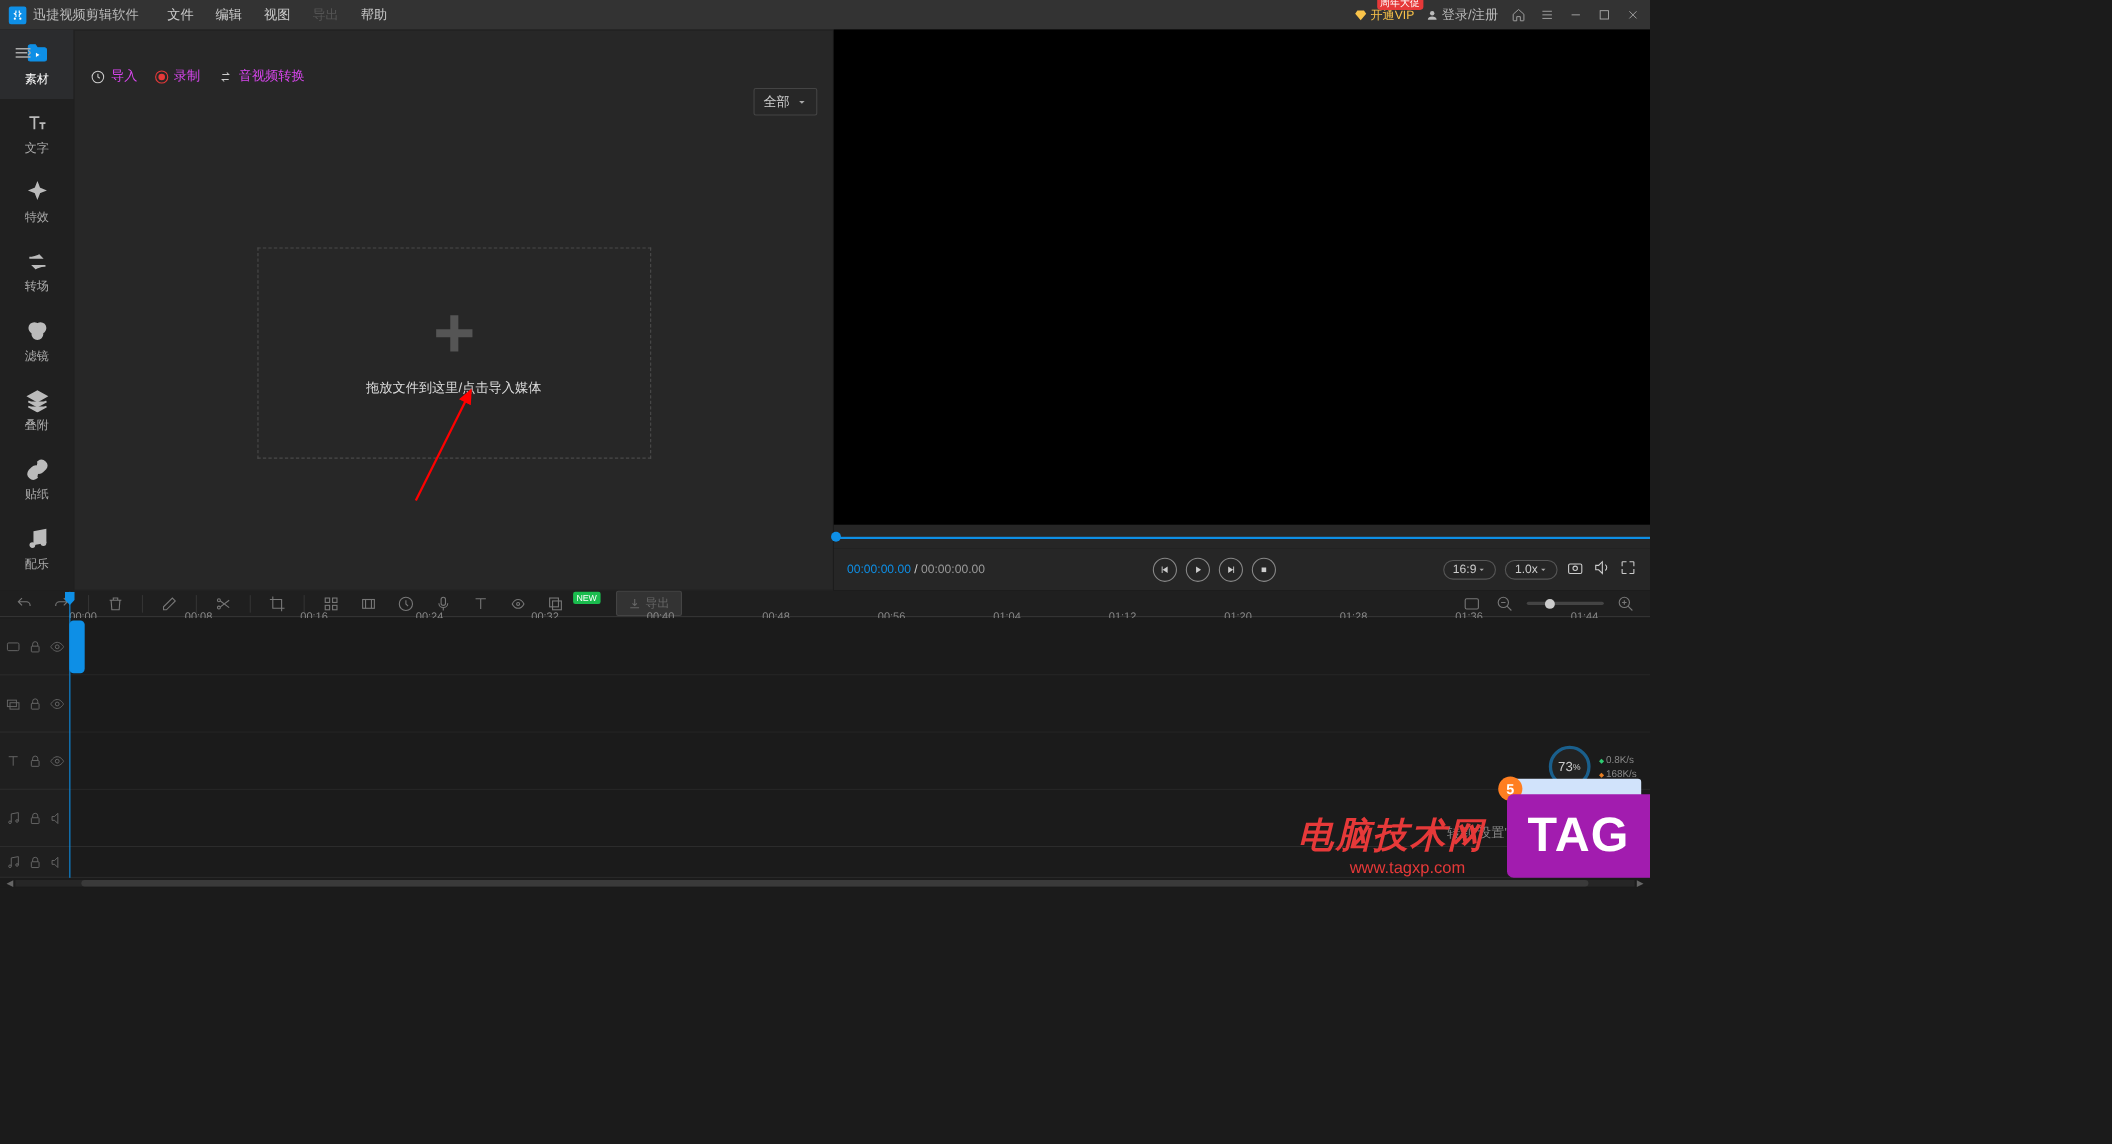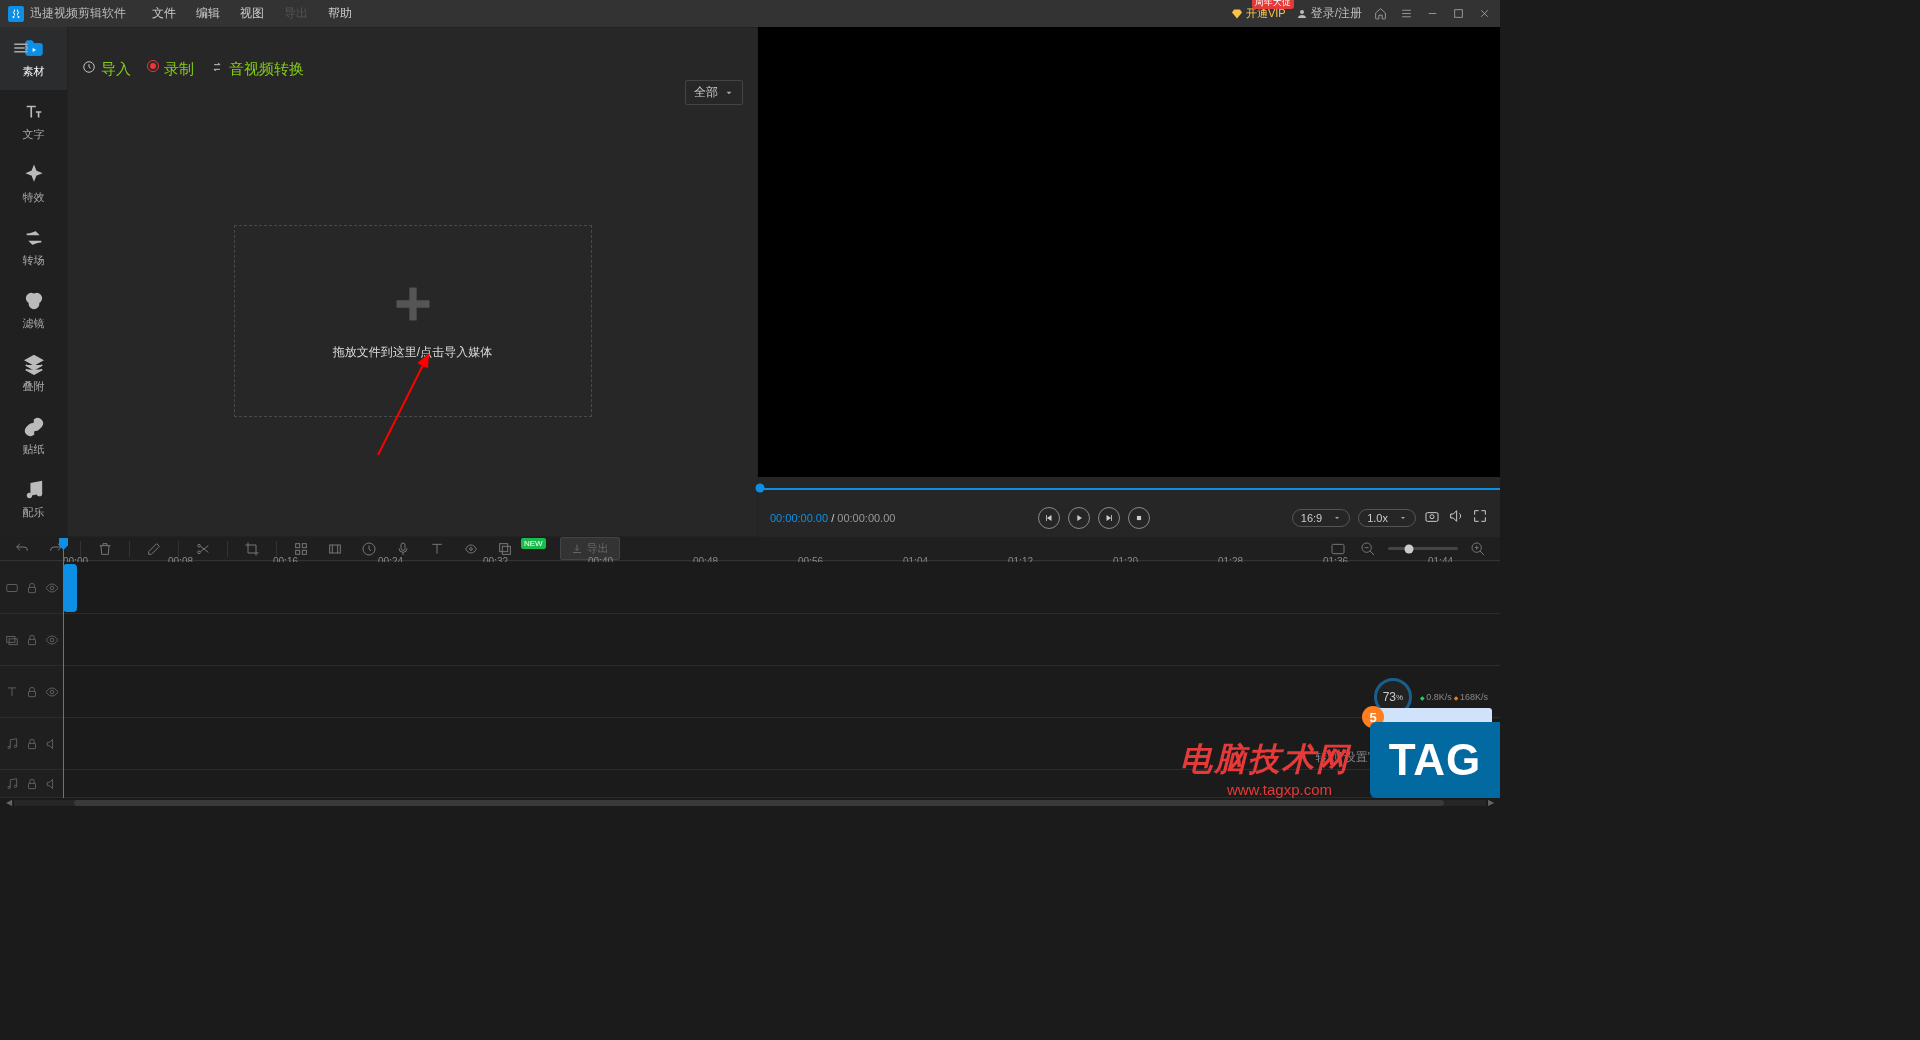--- a/index.html
+++ b/index.html
@@ -32,21 +32,21 @@
 .sb-icon { display: flex; }
 .sb-icon svg { width: 22px; height: 22px; fill: #bbb; stroke: #bbb; }
 .sb-label { font-size: 11px; color: #aaa; }
 
 
 .media-panel { width: 691px; background: #272727; display: flex; flex-direction: column; border: 1px solid #222; }
 .media-tabs { display: flex; justify-content: center; padding: 10px 0; gap: 0; }
 .media-tab { padding: 4px 16px; font-size: 12px; color: #bbb; cursor: pointer; border-radius: 2px; }
 .media-tab.active { background: #0e8fe6; color: #fff; }
 .media-toolbar { display: flex; align-items: center; padding: 6px 14px 10px; gap: 16px; }
-.tool-btn { display: flex; gap: 5px; font-size: 15px; color: #84cc16; cursor: pointer; }
+.tool-btn { display: flex; align-items: center; gap: 5px; font-size: 12px; color: #d946ef; cursor: pointer; }
 .tool-btn svg { width: 14px; height: 14px; }
 .record-dot { width: 12px; height: 12px; border: 1.5px solid #e63939; border-radius: 50%; display: flex; align-items: center; justify-content: center; }
 .record-dot::after { content: ''; width: 6px; height: 6px; background: #e63939; border-radius: 50%; }
 .filter-dd { margin-left: auto; display: flex; align-items: center; gap: 6px; font-size: 12px; color: #ccc; padding: 3px 8px; border: 1px solid #444; border-radius: 2px; margin-top: 46px; }
 .filter-dd svg { width: 10px; height: 10px; fill: #aaa; }
 
 .dropzone-wrap { flex: 1; display: flex; align-items: flex-start; justify-content: center; padding-top: 110px; position: relative; }
 .dropzone { width: 358px; height: 192px; border: 1px dashed #4a4a4a; display: flex; flex-direction: column; align-items: center; justify-content: center; gap: 14px; cursor: pointer; }
 .plus-icon svg { width: 44px; height: 44px; fill: #555; }
 .dropzone-text { font-size: 12px; color: #ddd; }
@@ -60,21 +60,21 @@
 .scrub-line { position: absolute; top: 50%; left: 0; right: 0; height: 2px; background: #0e8fe6; }
 .scrub-dot { position: absolute; left: 2px; top: 50%; transform: translate(-50%, -50%); width: 9px; height: 9px; background: #0e8fe6; border-radius: 50%; }
 .preview-controls { height: 38px; background: #262626; display: flex; align-items: center; padding: 0 12px; gap: 8px; }
 .timecode { font-size: 11px; }
 .timecode .current { color: #0e8fe6; }
 .timecode .total { color: #999; }
 .pc-center { margin: 0 auto; display: flex; gap: 8px; }
 .pc-btn { width: 22px; height: 22px; border: 1.5px solid #888; border-radius: 50%; display: flex; align-items: center; justify-content: center; cursor: pointer; }
 .pc-btn svg { width: 10px; height: 10px; fill: #ccc; }
 .pc-right { display: flex; align-items: center; gap: 8px; }
-.aspect-dd, .speed-dd { border: 1px solid #555; border-radius: 10px; padding: 2px 8px; font-size: 11px; color: #ccc; display: flex; align-items: center; gap: 11px; }
+.aspect-dd, .speed-dd { border: 1px solid #555; border-radius: 10px; padding: 2px 8px; font-size: 11px; color: #ccc; display: flex; align-items: center; gap: 1px; }
 .pc-iconbtn svg { width: 16px; height: 16px; stroke: #ccc; fill: none; stroke-width: 1.5; }
 
 
 .timeline { height: 270px; background: #1f1f1f; display: flex; flex-direction: column; }
 .tl-toolbar { height: 34px; display: flex; align-items: center; padding: 0 12px; gap: 14px; border-bottom: 1px solid #333; }
 .tl-tool { width: 20px; height: 20px; display: flex; align-items: center; justify-content: center; cursor: pointer; }
 .tl-tool svg { width: 16px; height: 16px; stroke: #777; fill: none; stroke-width: 1.5; }
 .tl-sep { width: 1px; height: 16px; background: #333; }
 .new-badge { background: #1abc4e; color: #fff; font-size: 8px; padding: 1px 3px; border-radius: 2px; margin-left: -8px; margin-top: -10px; }
 .export-btn { background: #333; border: 1px solid #444; padding: 3px 10px; border-radius: 2px; font-size: 11px; color: #666; display: flex; gap: 4px; align-items: center; }
@@ -102,28 +102,28 @@
 .tl-adjust svg { width: 18px; height: 14px; stroke: #aaa; fill: none; }
 
 .tl-scrollbar { height: 10px; background: #1b1b1b; display: flex; align-items: center; padding: 0 4px; }
 .scroll-arrow { width: 10px; font-size: 8px; color: #666; text-align: center; }
 .scroll-track { flex: 1; height: 6px; background: #262626; position: relative; }
 .scroll-thumb { position: absolute; left: 60px; width: 1370px; height: 6px; background: #3a3a3a; border-radius: 3px; }
 
 
 .watermark-1 { position: absolute; right: 150px; bottom: 30px; font-size: 32px; font-weight: bold; color: #e63939; font-style: italic; letter-spacing: 2px; pointer-events: none; }
 .watermark-1-sub { position: absolute; right: 168px; bottom: 14px; font-size: 15px; color: #e63939; pointer-events: none; }
-.watermark-tag { position: absolute; right: 0; bottom: 14px; width: 130px; height: 76px; background: #0369a1; color: #fff; font-size: 44px; font-weight: 900; display: flex; align-items: center; justify-content: center; border-radius: 6px 0 0 6px; letter-spacing: 1px; pointer-events: none; }
+.watermark-tag { position: absolute; right: 0; bottom: 14px; width: 130px; height: 76px; background: #a21caf; color: #fff; font-size: 44px; font-weight: 900; display: flex; align-items: center; justify-content: center; border-radius: 6px 0 0 6px; letter-spacing: 1px; pointer-events: none; }
 .windows-text { position: absolute; right: 40px; bottom: 46px; font-size: 12px; color: #888; pointer-events: none; }
 
 
 .netmon { position: absolute; right: 12px; bottom: 96px; display: flex; align-items: center; gap: 8px; pointer-events: none; }
 .netmon-ring { width: 38px; height: 38px; border-radius: 50%; border: 3px solid #1a5f8c; display: flex; align-items: center; justify-content: center; font-size: 12px; color: #ccc; background: #222; }
 .netmon-ring sub { font-size: 8px; }
-.netmon-speeds { font-size: 9px; color: #888; display: flex; flex-direction: row; gap: 2px; }
+.netmon-speeds { font-size: 9px; color: #888; display: flex; flex-direction: column; gap: 2px; }
 .netmon-speeds .up::before { content: '◆ '; color: #2ecc71; font-size: 6px; }
 .netmon-speeds .down::before { content: '◆ '; color: #e67e22; font-size: 6px; }
 
 .sogou-badge { position: absolute; right: 8px; bottom: 86px; width: 120px; height: 18px; background: #d1e3fb; border-radius: 3px; pointer-events: none; }
 .sogou-badge::before { content: '5'; position: absolute; left: -10px; top: -2px; width: 22px; height: 22px; background: #ff7e20; border-radius: 50%; color: #fff; font-weight: bold; display: flex; align-items: center; justify-content: center; font-size: 13px; }
 </style>
 </head>
 <body>
 
 <div class="titlebar">

